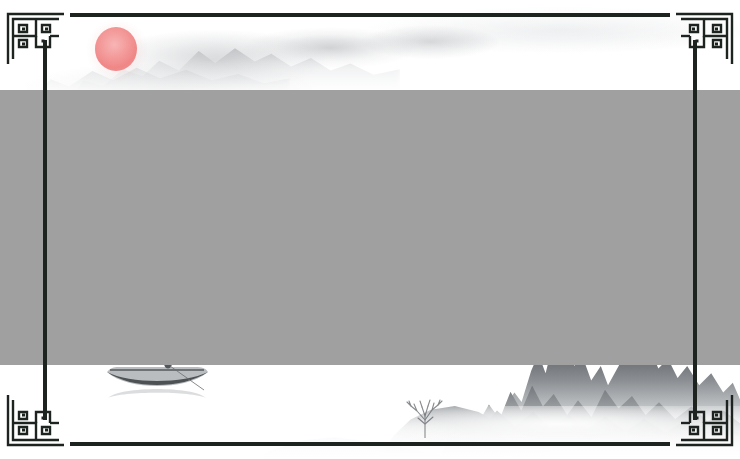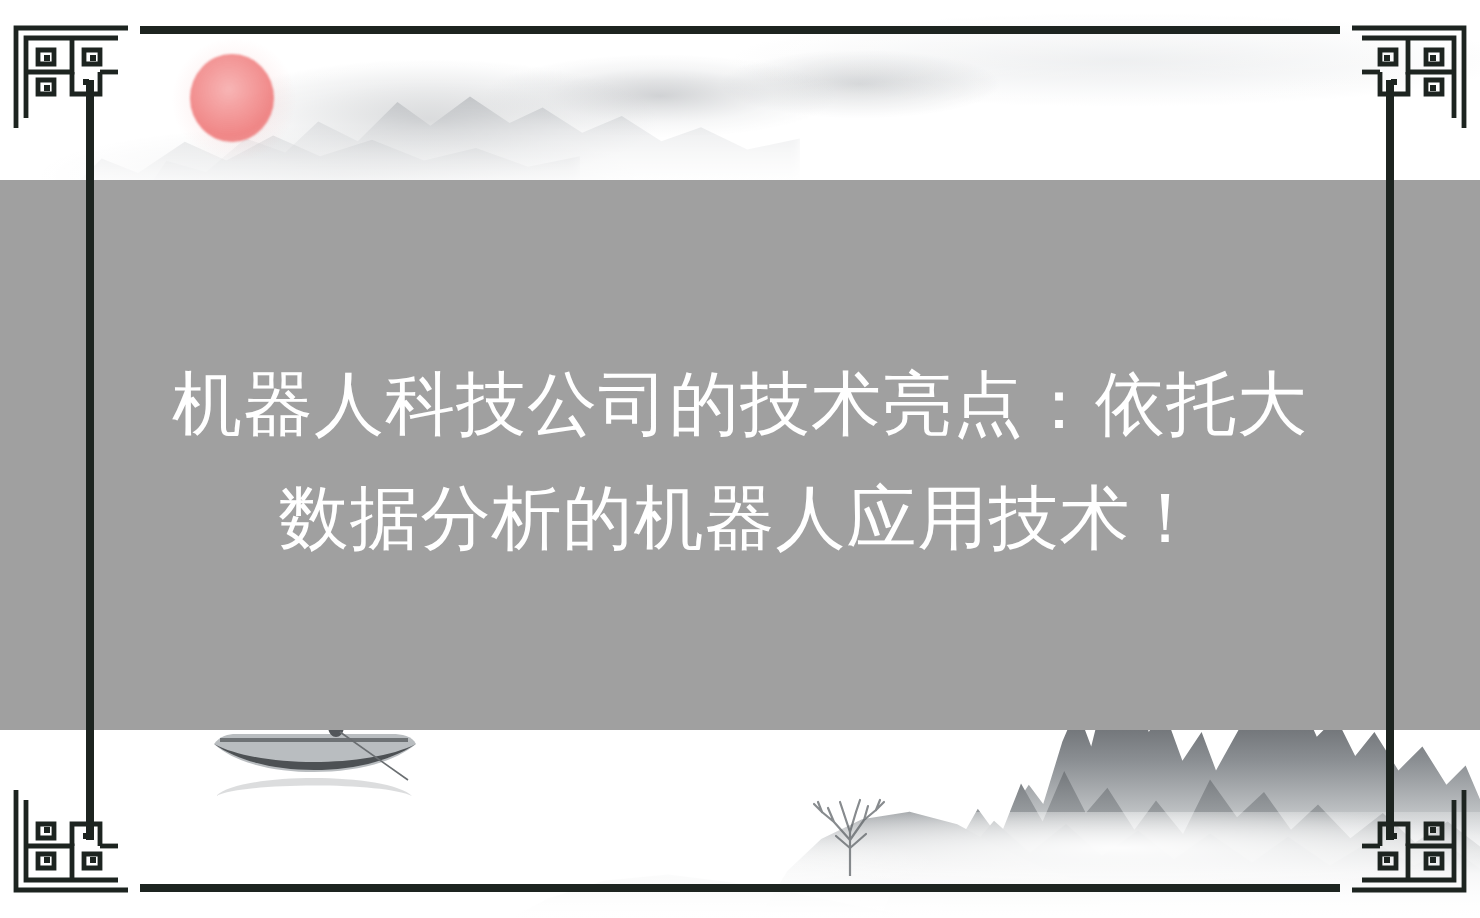--- a/index.html
+++ b/index.html
@@ -278,22 +278,20 @@
       <path d="M6 21 L100 21 L100 23 L6 23 Z" fill="#6e7275"></path>
       <ellipse cx="64" cy="14" rx="8" ry="3" fill="#3f4346"></ellipse>
       <path d="M60 16 C61 22, 67 22, 68 16 Z" fill="#52565a"></path>
       <path d="M58 12 L94 -6" stroke="#45494c" stroke-width="0.9" fill="none"></path>
       <path d="M66 18 L100 42" stroke="#6a6e71" stroke-width="0.8" fill="none"></path>
     </svg>
   </div>
 
   <div class="band"></div>
 
-  <div class="headline">机器人科技公司的技术亮点：依托大
-数据分析的机器人应用技术！</div>
 
   <div class="line-top"></div>
   <div class="line-bottom"></div>
   <div class="line-left"></div>
   <div class="line-right"></div>
 
   <svg class="corner corner-tl" width="60" height="60" viewBox="0 0 60 60">
     <g fill="none" stroke="#1d2420" stroke-width="2.4">
       <path d="M2 58 L2 8 L58 8"></path>
       <path d="M7 53 L7 13 L53 13"></path>

